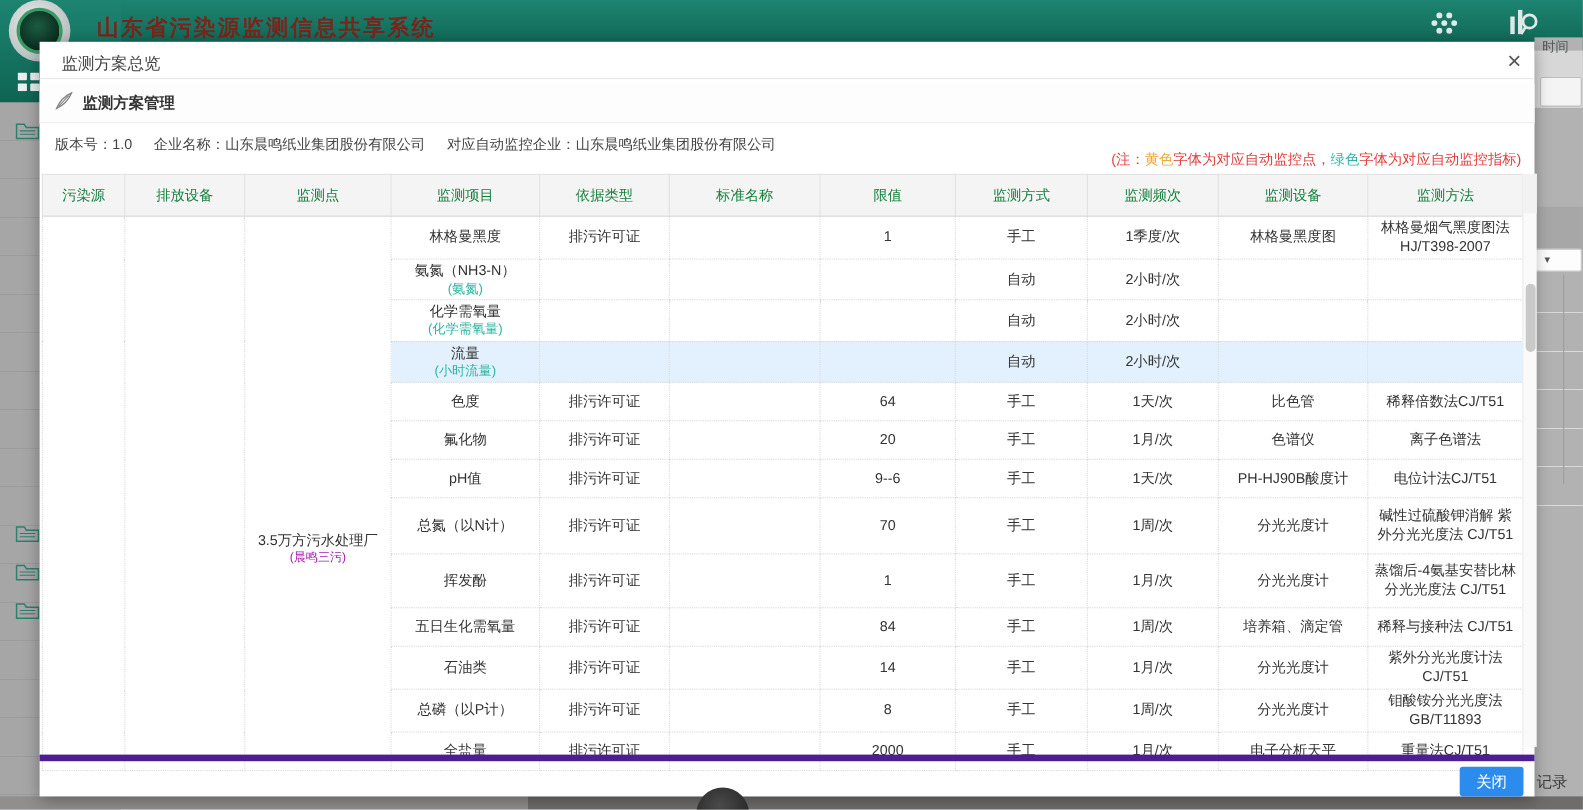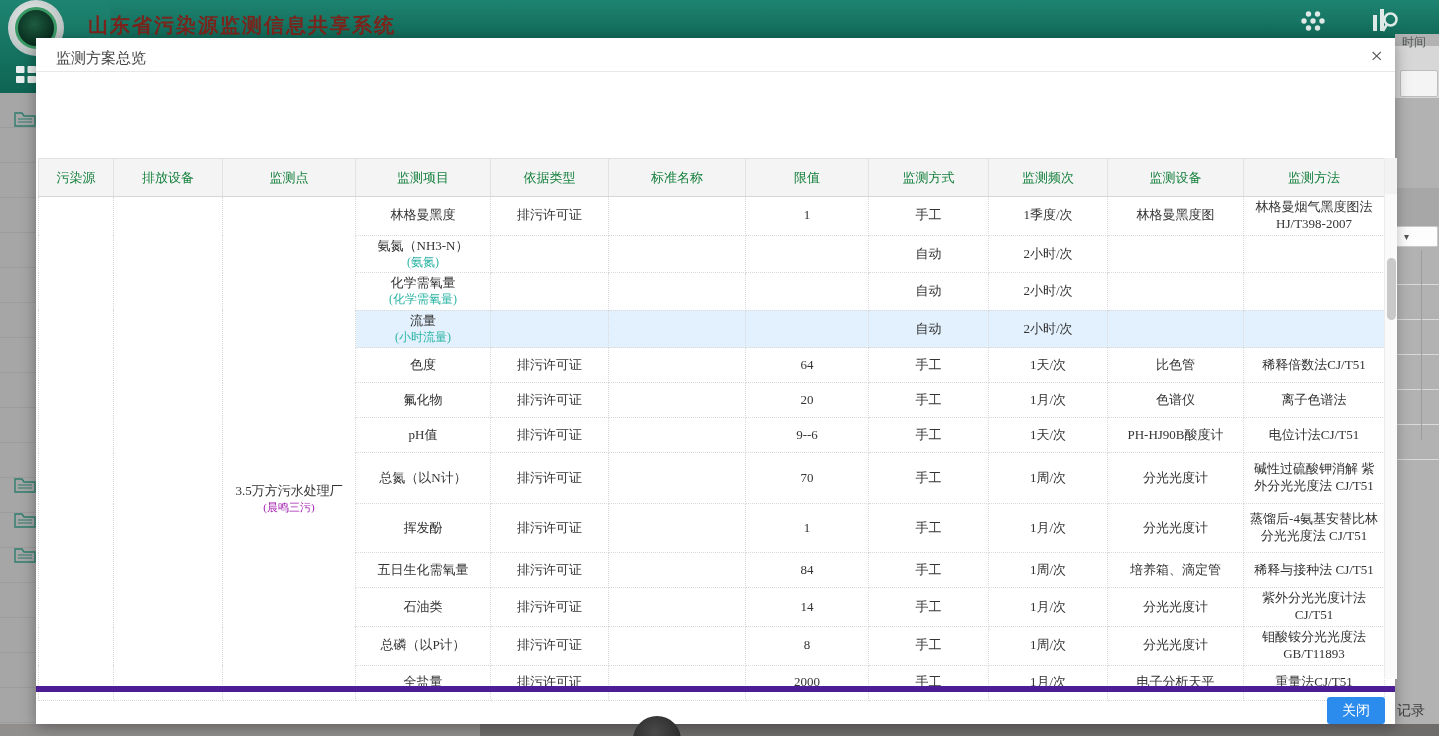--- a/index.html
+++ b/index.html
@@ -1,17 +1,17 @@
 <!DOCTYPE html>
 <html><head>
 <meta charset="utf-8">
 <style>
   html,body{margin:0;padding:0;}
   body{font-family:"Liberation Sans","DejaVu Sans",sans-serif;}
-  .stage{position:relative;width:1439px;height:736px;overflow:hidden;background:#b4b4b4;font-family:Liberation Serif, serif;}
+  .stage{position:relative;width:1439px;height:736px;overflow:hidden;background:#b4b4b4;}
 
   
   .topbar{position:absolute;left:0;top:0;width:1439px;height:46px;
     background:linear-gradient(#1d8471,#0f6453);z-index:1;}
   .logo{position:absolute;left:8px;top:0px;width:56px;height:56px;border-radius:50%;
     background:radial-gradient(circle at 40% 35%, #e7ebea, #b9c1c0 70%);z-index:2;
     display:flex;align-items:center;justify-content:center;}
   .logo-inner{width:42px;height:42px;border-radius:50%;
     background:radial-gradient(circle at 45% 40%, #1d5c40, #072a1d 75%);
     border:3px solid #3a9a66;box-sizing:border-box;}
@@ -173,20 +173,39 @@
     <div class="rs-record">记录</div>
   </div>
 
   <div class="bottom-bar-left"></div>
   <div class="bottom-bar-right"></div>
 
   <div class="modal">
     <div class="m-titlebar">
       <span class="m-title">监测方案总览</span>
       <span class="m-close">×</span>
+    </div>
+    <div class="m-section">
+      <span class="pen">
+        <svg width="17" height="17" viewBox="0 0 17 17">
+            <path d="M1.5 15.5 C4 9.5 8.5 4.5 15 1.5 C12.5 7.5 8 12.5 1.5 15.5 Z" fill="#fff" stroke="#828282" stroke-width="1.2"></path>
+            <line x1="3.5" y1="13.5" x2="12.5" y2="4" stroke="#828282" stroke-width="1"></line>
+          </svg>
+      </span>
+      <span class="sec-label">监测方案管理</span>
+    </div>
+    <div class="m-info">
+      <div class="info-left">
+        <span>版本号：1.0</span>
+        <span>企业名称：山东晨鸣纸业集团股份有限公司</span>
+        <span>对应自动监控企业：山东晨鸣纸业集团股份有限公司</span>
+      </div>
+      <div class="m-note">
+        <span>(注：</span><span class="yellow">黄色</span><span>字体为对应自动监控点，</span><span class="green">绿色</span><span>字体为对应自动监控指标)</span>
+      </div>
     </div>
 
     <div class="m-table">
       <table class="plan">
         <colgroup>
           <col style="width:75px">
             <col style="width:109px">
             <col style="width:133px">
             <col style="width:135px">
           <col style="width:118px">

